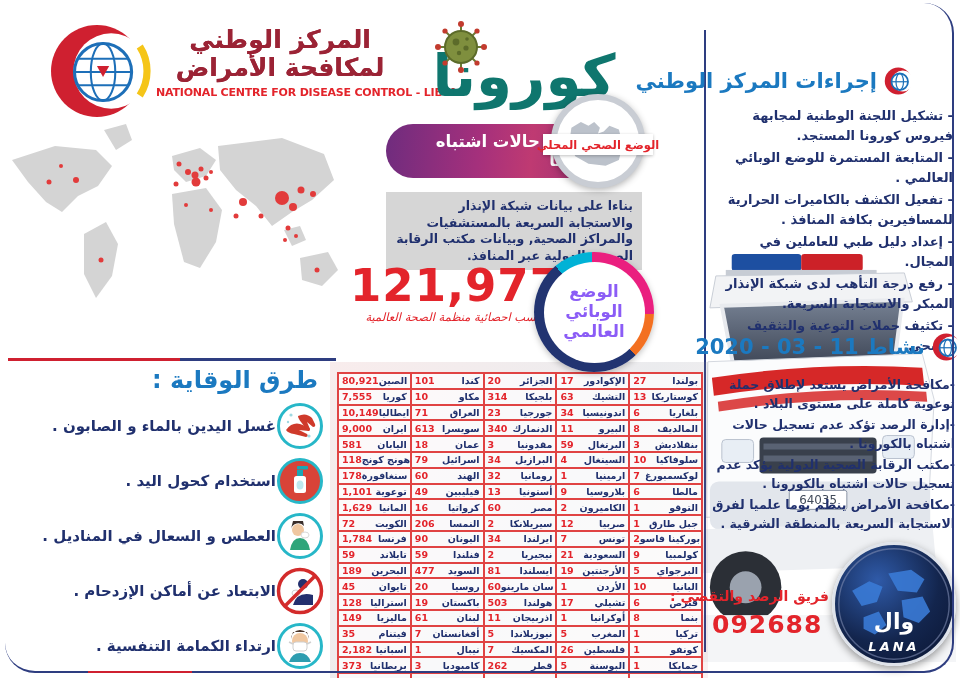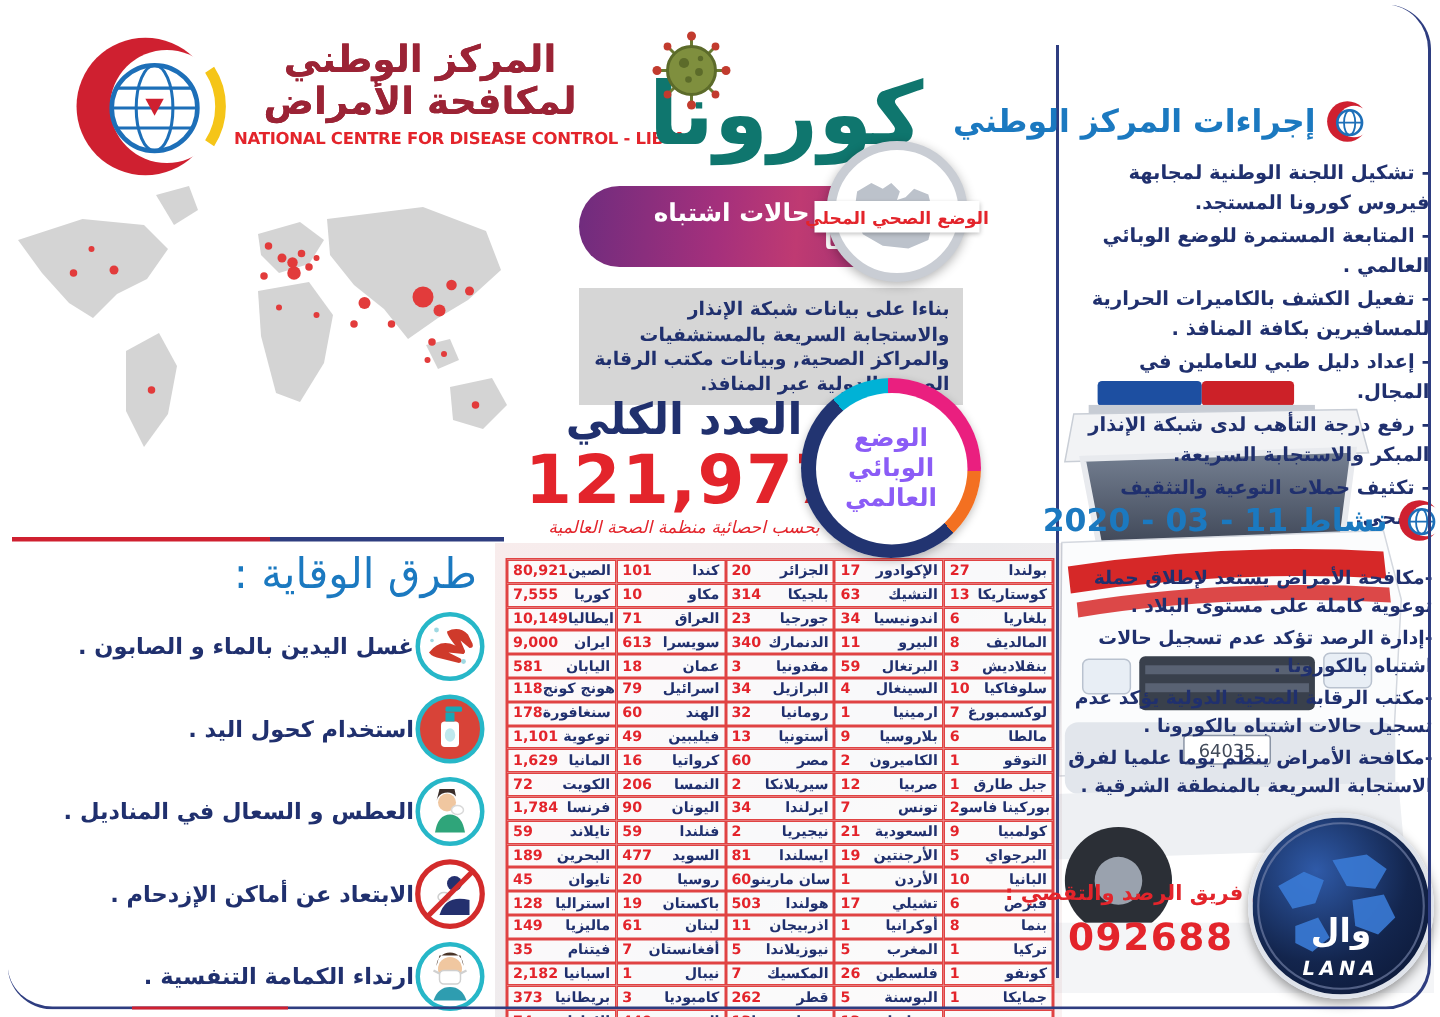--- a/index.html
+++ b/index.html
@@ -62,21 +62,21 @@
   .cases-table { position:absolute; left:337px; top:372px; width:366px; height:318px; display:grid;
           grid-template-columns:repeat(5,1fr); grid-template-rows:repeat(20,1fr); grid-auto-flow:column;
           direction:rtl; border:1px solid #e04343; background:rgba(255,255,255,.55); z-index:2; }
   .cell { border:1px solid #e04343; display:flex; direction:ltr; align-items:center; justify-content:space-between;
           padding:0 3px; overflow:hidden; background:rgba(255,255,255,.35); }
   .cnum  { color:#e3242b; font-weight:bold; font-size:9.5px; white-space:nowrap; }
   .cname { color:#20306e; font-weight:bold; font-size:9.5px; white-space:nowrap; direction:rtl; }
 
   
   .prevention { position:absolute; left:10px; top:364px; width:324px; direction:rtl; z-index:2; }
-  .prev-title { color:#1b79c0; font-size:28px; font-weight:normal; text-align:right; padding:2px 16px 4px 0; }
+  .prev-title { color:#1b79c0; font-size:24px; font-weight:bold; text-align:right; padding:2px 16px 4px 0; }
   .prev-item { display:flex; align-items:center; height:55px; padding-right:10px; }
   .prev-icon { width:48px; height:48px; flex:0 0 48px; }
   .prev-label { color:#20306e; font-size:15px; font-weight:bold; }
 
   
   .panel-header { position:absolute; width:246px; display:flex; direction:rtl; align-items:center; gap:7px; z-index:2; }
   .panel-header .hicon { width:30px; height:30px; flex:0 0 30px; }
   .panel-header .htext { color:#1b79c0; font-size:21px; font-weight:bold; white-space:nowrap; }
   .proc-header { left:668px; top:66px; }
   .act-header  { left:716px; top:332px; }
@@ -196,21 +196,20 @@
   <div class="libya-circle">
     <svg viewBox="0 0 80 80">
       <path d="M12,26 L22,20 L30,24 L36,20 L42,26 L40,32 L46,30 L52,24 L62,28 L66,44 L62,60 L48,66 L30,64 L16,56 L10,40 Z" fill="#bcc2cb"></path>
     </svg>
     <div class="libya-band">الوضع الصحي المحلي</div>
   </div>
 
   <div class="note-box">بناءا على بيانات شبكة الإنذار والاستجابة السريعة بالمستشفيات والمراكز الصحية, وبيانات مكتب الرقابة الصحية الدولية عبر المنافذ.</div>
 
   <div class="total-block">
-    <div class="total-label">العدد الكلي</div>
     <div class="total-value">121,977</div>
     <div class="total-note">بحسب احصائية منظمة الصحة العالمية</div>
   </div>
 
   <div class="global-badge">
     <div class="global-badge-inner">
       <span>الوضع</span>
       <span>الوبائي</span>
       <span>العالمي</span>
     </div>

